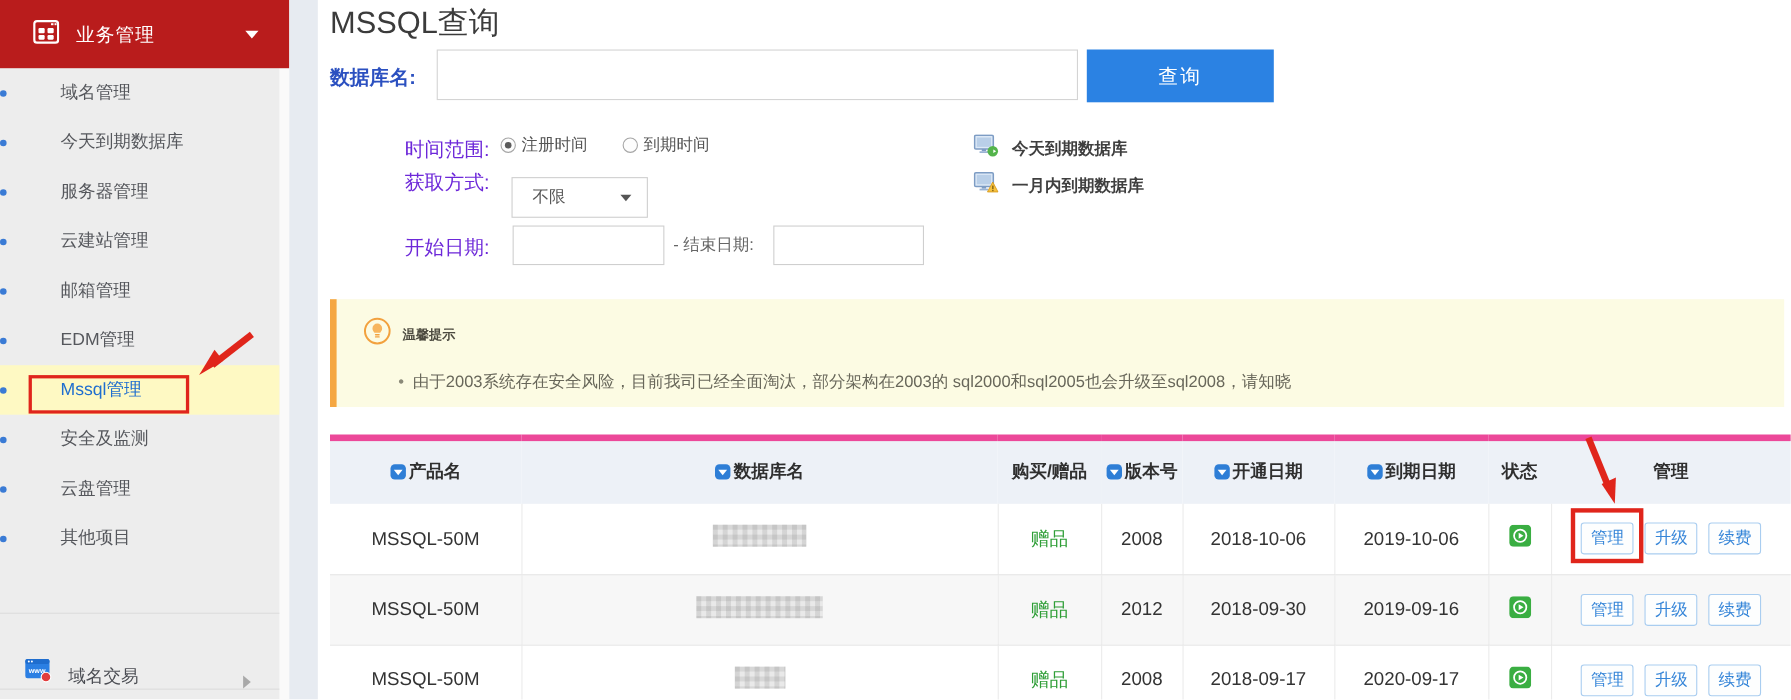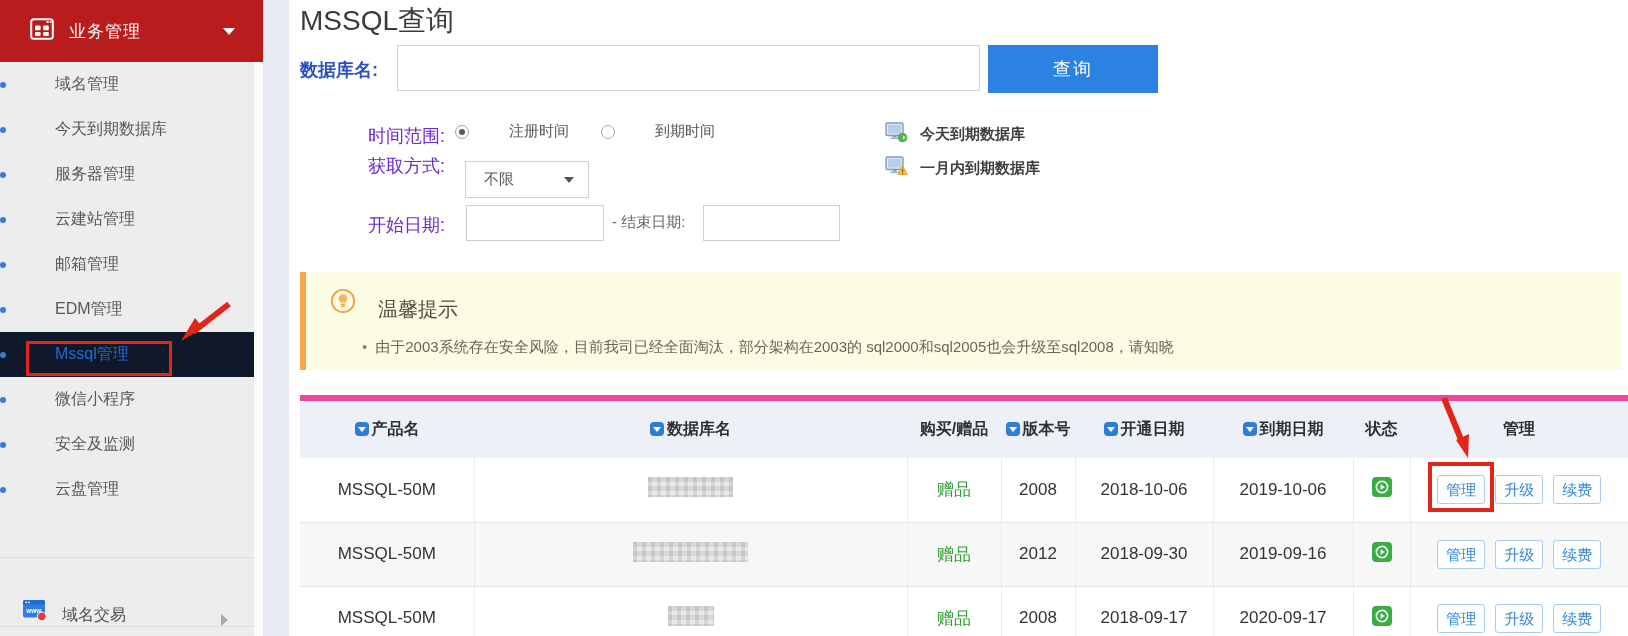--- a/index.html
+++ b/index.html
@@ -15,21 +15,21 @@
   .side-scroll { left:254px; top:62px; width:9px; height:574px; background:#fafafa; }
   .side-header { left:0; top:0; width:263px; height:62px; background:#b91c1c;
     display:flex; align-items:center; padding-left:30px; }
   .side-header-label { color:#fff; font-size:17px; margin-left:15px; letter-spacing:1px; }
   .caret-down { position:absolute; right:28px; top:28px; width:0; height:0;
     border-left:6px solid transparent; border-right:6px solid transparent; border-top:7px solid #fff; }
   .menu { position:absolute; left:0; top:62px; width:254px; list-style:none; }
   .menu li { height:45px; display:flex; align-items:center; 
     font-size:16px; color:#55575c; cursor:pointer;gap:36px; }
   .menu li .dot { width:6px; height:6px; border-radius:50%; background:#3a7bd5; margin-right:13px; flex:0 0 auto; }
-  .menu li.active { background:#0f172a; color:#1f6ecf; }
+  .menu li.active { background:#fef9c3; color:#1f6ecf; }
   .side-section { position:absolute; left:0; top:557px; width:254px; height:70px;
     border-top:1px solid #dcdcdc; border-bottom:1px solid #dcdcdc;
     display:flex; align-items:flex-end; padding-left:22px; font-size:16px; color:#4a4c52; cursor:pointer; }
   .side-section .lbl { margin-left:14px; }
   .chev-right { position:absolute; right:26px; width:0; height:0;
     border-top:6px solid transparent; border-bottom:6px solid transparent; border-left:7px solid #a9a9a9; }
   .gutter { left:263px; top:0; width:26px; height:636px; background:#e7ebf1; }
   .main-bg { left:289px; top:0; width:1339px; height:636px; background:#fff; }
 
   
@@ -39,35 +39,35 @@
     font-size:17px; padding:0 12px; outline:none; background:#fff; }
   .query-btn { left:988px; top:45px; width:170px; height:48px; background:#2b82e3; color:#fff;
     border:none; font-size:18px; cursor:pointer; letter-spacing:2px; }
 
   .f-label { font-size:18px; color:#6d28d9; width:145px; text-align:right; left:300px; }
   .radio-group { left:455px; top:122px; display:flex; align-items:center; font-size:15px; color:#555; }
   .radio { width:14px; height:14px; border-radius:50%; border:1px solid #a6a6a6; background:#fdfdfd;
     display:inline-block; margin-right:5px; position:relative; vertical-align:-2px; cursor:pointer; }
   .radio.sel::after { content:''; position:absolute; left:3px; top:3px; width:6px; height:6px;
     border-radius:50%; background:#5c5c5c; }
-  .radio-item { display:flex; align-items:center; margin-right:32px; cursor:pointer;gap:35px; }
+  .radio-item { display:flex; align-items:center; margin-right:32px; cursor:pointer; }
   .select-box { left:465px; top:161px; width:124px; height:37px; border:1px solid #cfcfcf; background:#fff;
     font-size:15px; color:#555; display:flex; align-items:center; padding-left:18px; cursor:pointer; }
   .select-caret { position:absolute; right:14px; top:15px; width:0; height:0;
     border-left:5px solid transparent; border-right:5px solid transparent; border-top:6px solid #555; }
   .date-input { top:205px; width:138px; height:36px; border:1px solid #cfcfcf; background:#fff;
     font-size:15px; padding:0 8px; outline:none; }
 
   .quick-link { left:885px; display:flex; align-items:center; cursor:pointer; }
   .quick-link .ql-label { margin-left:12px; font-size:15px; font-weight:bold; color:#3f3f3f; }
 
   
   .notice { left:300px; top:272px; width:1322px; height:98px; background:#fcfbe3;
     border-left:6px solid #f5a742; }
-  .notice-title { position:absolute; left:72px; top:24px; font-size:20px; font-weight:normal; color:#4d4b40; }
+  .notice-title { position:absolute; left:60px; top:24px; font-size:12px; font-weight:bold; color:#4d4b40; }
   .notice-bulb { position:absolute; left:24px; top:16px; }
   .notice-item { position:absolute; left:36px; top:66px; font-size:15px; color:#68675a;margin-left:20px; }
   .notice-item .bullet { color:#8a8978; margin-right:8px; }
 
   
   .tbl-wrap { left:300px; top:395px; width:1328px; }
   table { border-collapse:collapse; table-layout:fixed; width:1328px; }
   thead th { height:60px; background:#edf1f7; font-size:16px; color:#2f2f2f; font-weight:bold;
     text-align:center; border-top:6px solid #ec4899; }
   tbody td { height:64px; text-align:center; font-size:17px; color:#333;
@@ -138,29 +138,29 @@
     <li>
         <span class="dot"></span>
         <span>EDM管理</span>
       </li>
     <li class="active">
         <span class="dot"></span>
         <span>Mssql管理</span>
       </li>
     <li>
         <span class="dot"></span>
-        <span>微信小程序</span>
-      </li>
-    <li>
-        <span class="dot"></span>
         <span>安全及监测</span>
       </li>
     <li>
         <span class="dot"></span>
         <span>云盘管理</span>
+      </li>
+    <li>
+        <span class="dot"></span>
+        <span>其他项目</span>
       </li>
   </ul>
 
   <div class="side-section">
     <span>
       <svg width="26" height="23" viewBox="0 0 26 23">
         <rect x="1" y="1" width="22" height="17.5" rx="2" fill="#2b7fe3"></rect>
         <rect x="1" y="1" width="22" height="4.6" rx="2" fill="#1f6dce"></rect>
         <circle cx="4.2" cy="3.3" r="0.9" fill="#fff"></circle>
           <circle cx="7" cy="3.3" r="0.9" fill="#fff"></circle>

